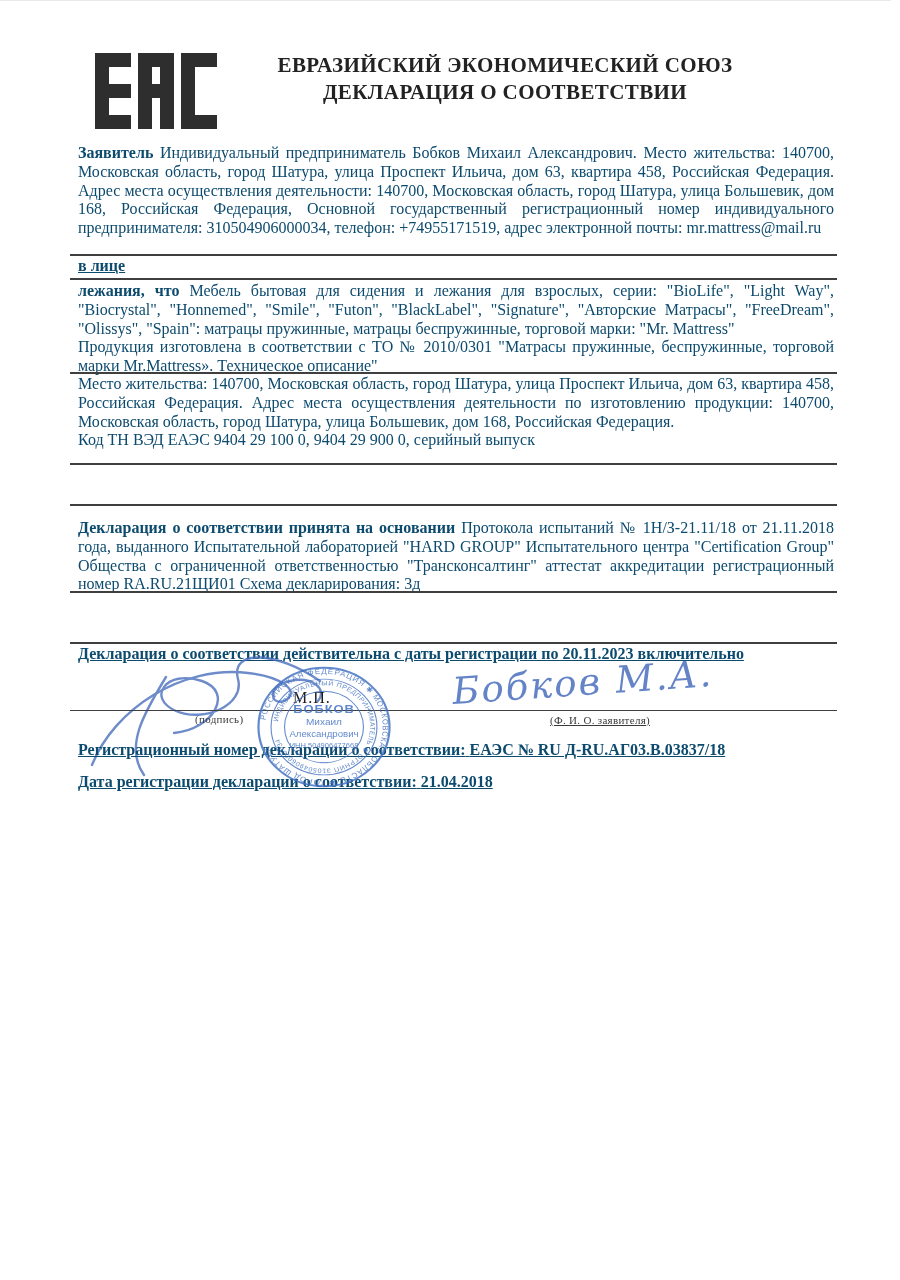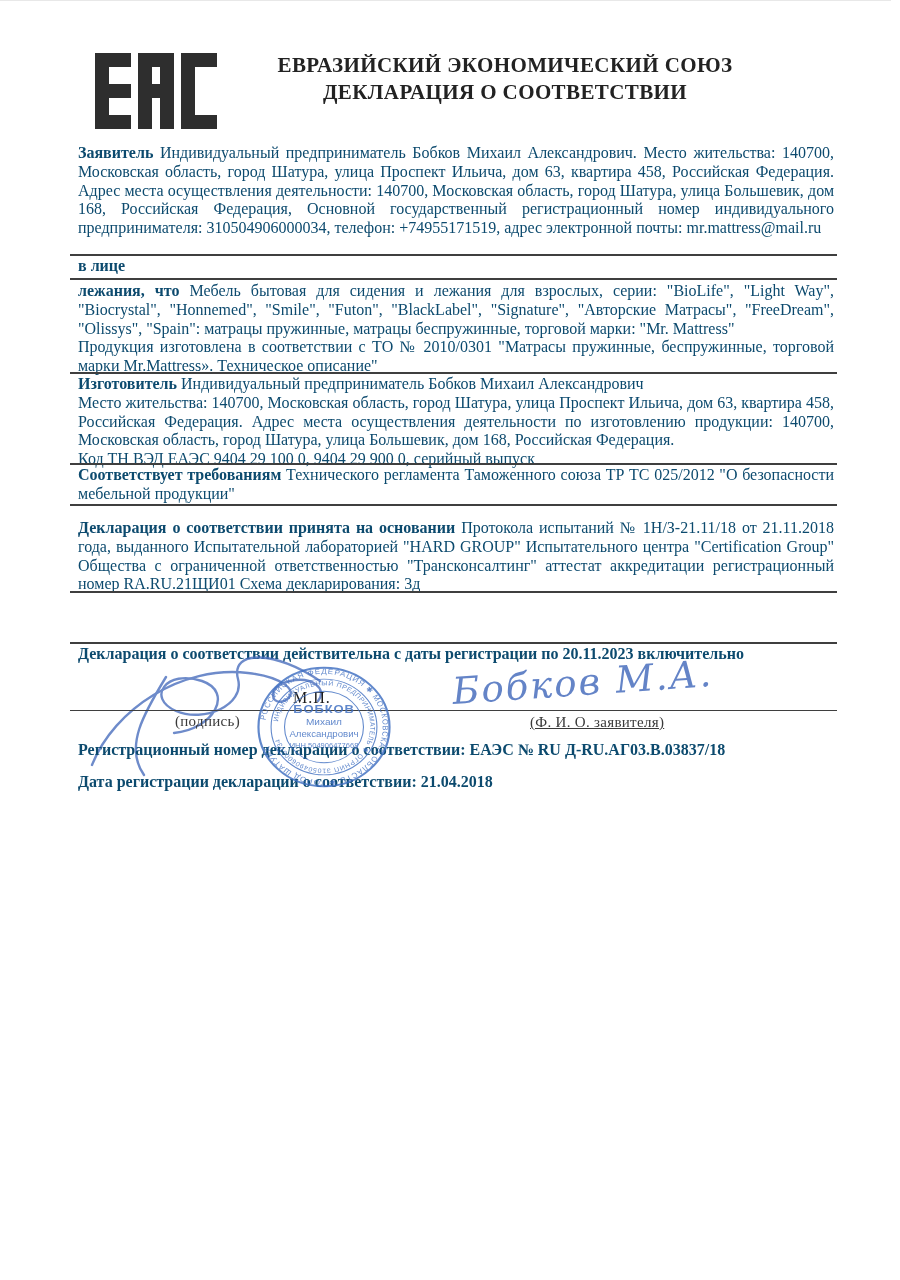--- a/index.html
+++ b/index.html
@@ -15,23 +15,23 @@
     text-align:justify; color:#0c4a6e;
   }
   .body-text b { font-weight:bold; }
   .rule { left:70px; width:767px; height:0; border-top:2px solid #3f3f3f; }
   .rule.thin { border-top-width:1.6px; }
   .title-block {
     left:190px; width:630px; text-align:center; font-weight:bold;
     font-size:21px; line-height:27px; letter-spacing:.4px; color:#222;
   }
   .nowrap-line { white-space:nowrap; text-align:left; }
-  .caption { font-size:15px; color:#3a3a3a; letter-spacing:.3px; }
+  .caption { font-size:11px; color:#3a3a3a; letter-spacing:.3px;margin-left:20px; }
   .mp-label { font-size:16px; color:#1c1c1c; letter-spacing:1px; }
-  .bold-line { font-weight:bold; }
+  .bold-line { font-weight:bold;text-decoration:underline; }
   .stamp-svg { opacity:.82; }
   .script-sig {
     font-family:"DejaVu Serif", serif; font-style:italic; font-size:37px;
     color:#4a6fbe; transform:rotate(-4deg); letter-spacing:2px; opacity:.85;
     white-space:nowrap;
   }
 </style>
 </head>
 <body>
 
@@ -72,28 +72,26 @@
   <div class="abs rule" style="top:277px;"></div>
 
   <div class="abs body-text" style="top:281px;">
     <p><b>лежания, что</b> <span>Мебель бытовая для сидения и лежания для взрослых, серии: "BioLife", "Light Way", "Biocrystal", "Honnemed", "Smile", "Futon", "BlackLabel", "Signature", "Авторские Матрасы", "FreeDream", "Olissys", "Spain": матрацы пружинные, матрацы беспружинные, торговой марки: "Mr. Mattress"</span></p>
     <p>Продукция изготовлена в соответствии с ТО № 2010/0301 "Матрасы пружинные, беспружинные, торговой марки Mr.Mattress». Техническое описание"</p>
   </div>
 
   <div class="abs rule" style="top:371px;"></div>
 
   <div class="abs body-text" style="top:374px;">
-    <p class="nowrap-line"><b>Изготовитель</b> <span>Индивидуальный предприниматель Бобков Михаил Александрович</span></p>
     <p>Место жительства: 140700, Московская область, город Шатура, улица Проспект Ильича, дом 63, квартира 458, Российская Федерация. Адрес места осуществления деятельности по изготовлению продукции: 140700, Московская область, город Шатура, улица Большевик, дом 168, Российская Федерация.</p>
     <p class="nowrap-line">Код ТН ВЭД ЕАЭС 9404 29 100 0, 9404 29 900 0, серийный выпуск</p>
   </div>
 
   <div class="abs rule" style="top:462px;"></div>
 
-  <p class="abs body-text" style="top:465px;"><b>Соответствует требованиям</b> <span>Технического регламента Таможенного союза ТР ТС 025/2012 "О безопасности мебельной продукции"</span></p>
 
   <div class="abs rule" style="top:503px;"></div>
 
   <p class="abs body-text" style="top:518px;"><b>Декларация о соответствии принята на основании</b> <span>Протокола испытаний № 1Н/З-21.11/18 от 21.11.2018 года, выданного Испытательной лабораторией "HARD GROUP" Испытательного центра "Certification Group" Общества с ограниченной ответственностью "Трансконсалтинг" аттестат аккредитации регистрационный номер RA.RU.21ЩИ01 Схема декларирования: 3д</span></p>
 
   <div class="abs rule" style="top:590px;"></div>
 
 
   <div class="abs rule" style="top:641px;"></div>
 

